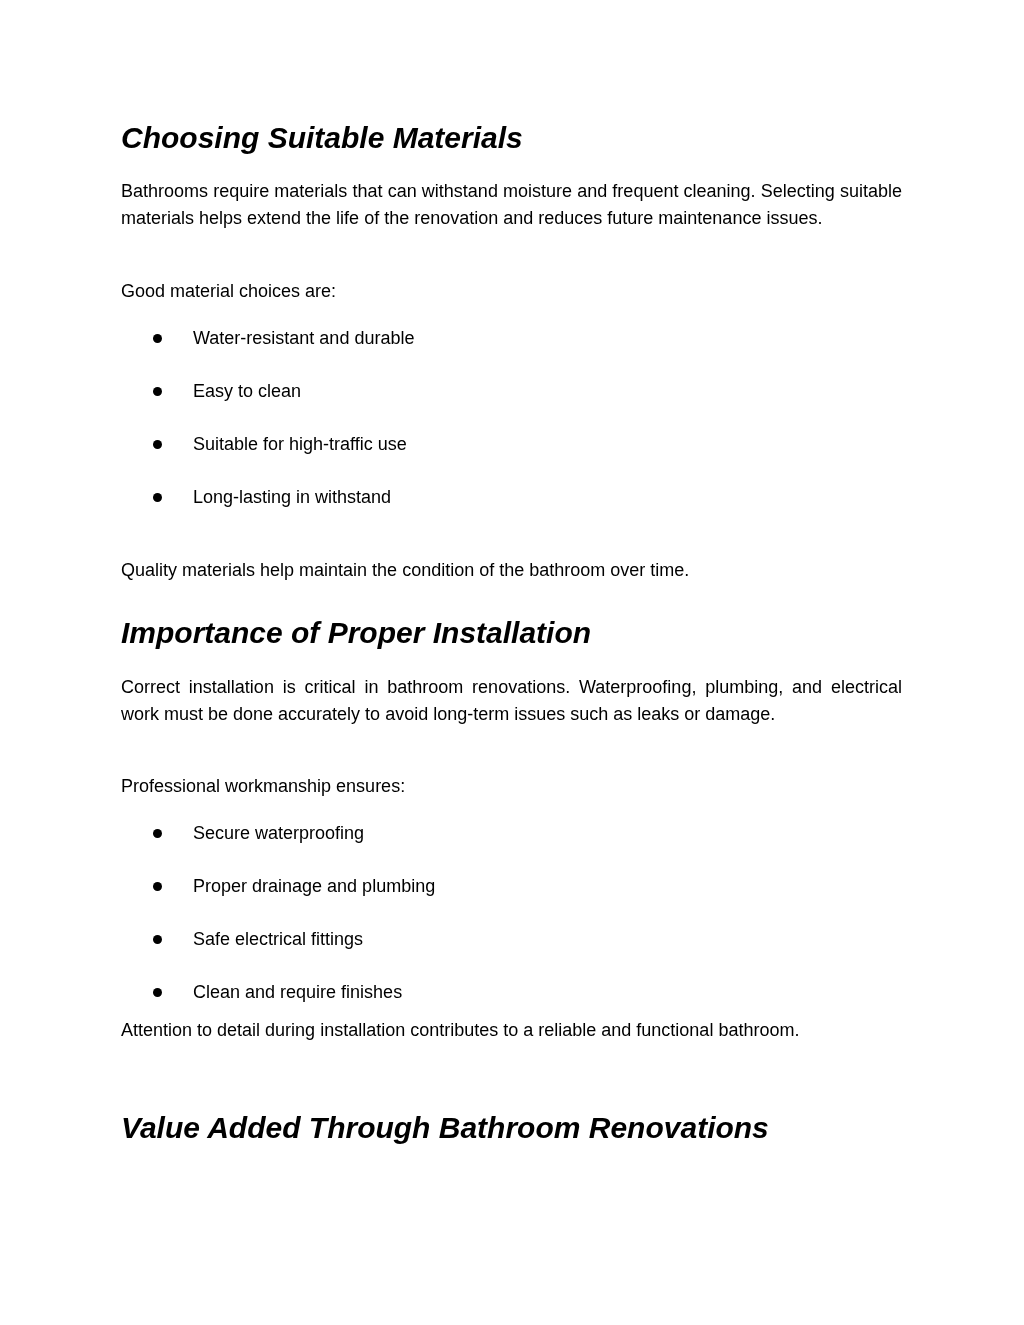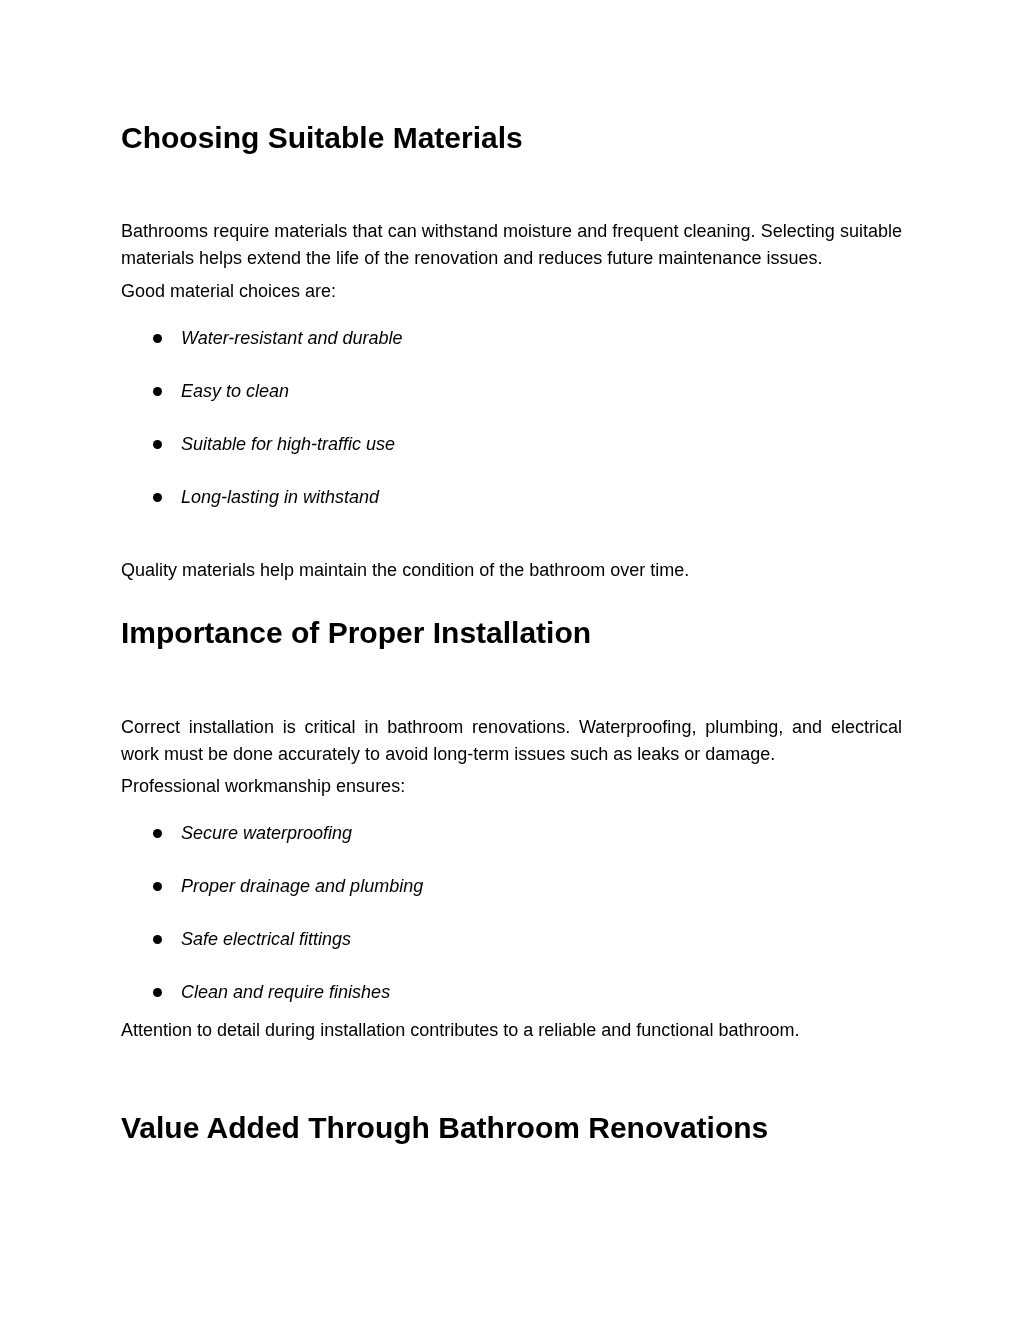--- a/index.html
+++ b/index.html
@@ -1,24 +1,24 @@
 <!DOCTYPE html>
 <html><head>
   <meta charset="utf-8">
   <style>
     html, body { margin: 0; padding: 0; background: #ffffff; }
     body { width: 1024px; height: 1325px; position: relative; overflow: hidden;
       font-family: "Liberation Sans", sans-serif; color: #000000; }
     .page { position: absolute; left: 121px; top: 0; width: 781px; }
-    h2 { position: absolute; left: 0; margin: 0; font-weight: bold; font-size: 30px; line-height: 36px; white-space: nowrap; }
+    h2 { position: absolute; left: 0; margin: 0; font-weight: bold; font-size: 30px; line-height: 36px; white-space: nowrap; font-style: italic; }
     p { position: absolute; left: 0; margin: 0; font-size: 18px; line-height: 26.5px; width: 781px; }
-    p.justify { text-align: justify; margin-top: 40px; }
+    p.justify { text-align: justify; }
     .bullet { position: absolute; left: 0; font-size: 18px; line-height: 26px; white-space: nowrap; }
     .bullet .dot { position: absolute; left: 32px; top: 9px; width: 9px; height: 9px; border-radius: 50%; background: #000; }
-    .bullet .txt { position: absolute; left: 60px; top: 0; font-style: italic; }
+    .bullet .txt { position: absolute; left: 72px; top: 0; }
   </style>
 </head>
 <body>
 
 <div class="page">
 
   <h2 style="top:120px">Choosing Suitable Materials</h2>
   <p class="justify" style="top:178px">Bathrooms require materials that can withstand moisture and frequent cleaning. Selecting suitable materials helps extend the life of the renovation and reduces future maintenance issues.</p>
   <p style="top:278px">Good material choices are:</p>
   <div class="bullet" style="top:325px">

